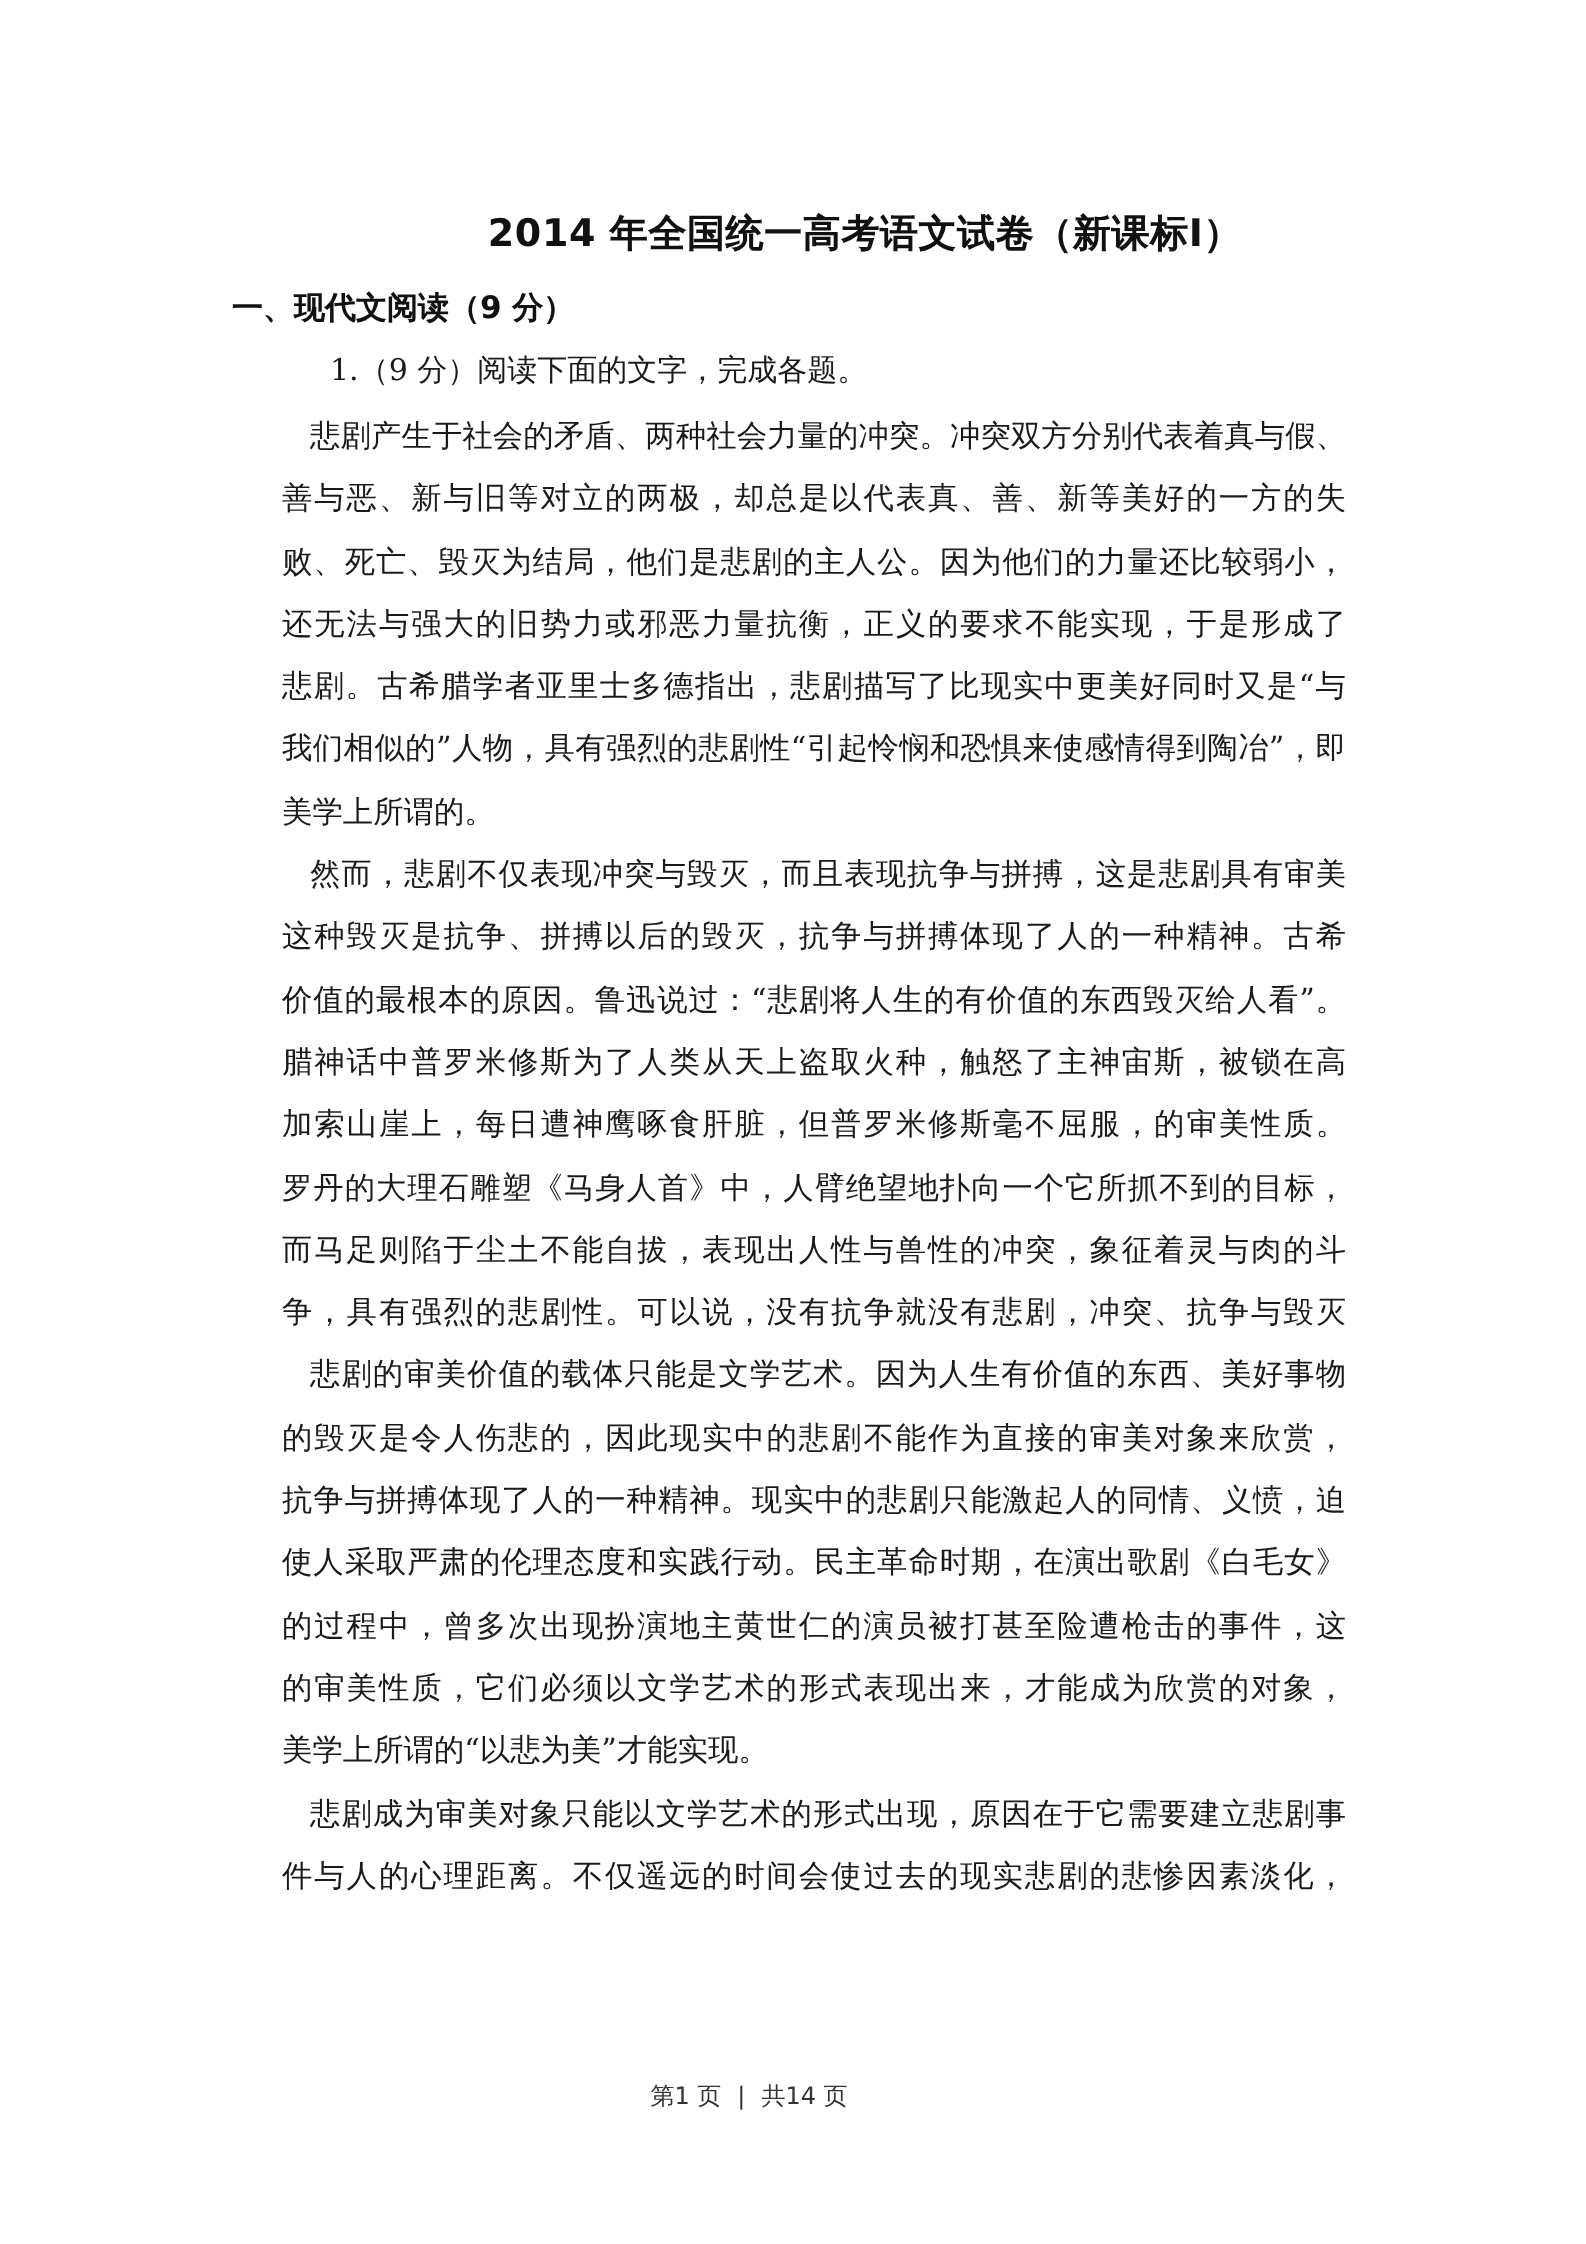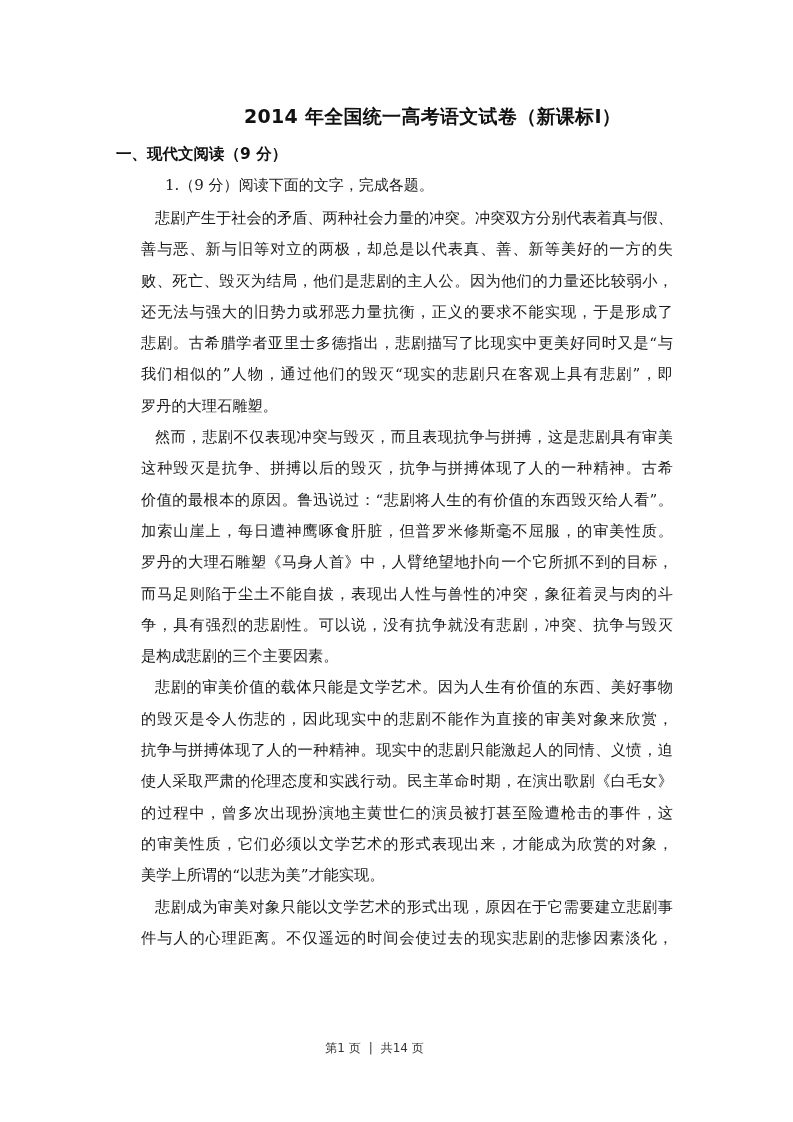--- a/index.html
+++ b/index.html
@@ -102,33 +102,33 @@
   </div>
 
   <div class="body-text">
 
     <div class="para-block">
       <span class="line indent">悲剧产生于社会的矛盾、两种社会力量的冲突。冲突双方分别代表着真与假、</span>
       <span class="line">善与恶、新与旧等对立的两极，却总是以代表真、善、新等美好的一方的失</span>
       <span class="line">败、死亡、毁灭为结局，他们是悲剧的主人公。因为他们的力量还比较弱小，</span>
       <span class="line">还无法与强大的旧势力或邪恶力量抗衡，正义的要求不能实现，于是形成了</span>
       <span class="line">悲剧。古希腊学者亚里士多德指出，悲剧描写了比现实中更美好同时又是“与</span>
-      <span class="line">我们相似的”人物，通过他们的毁灭“现实的悲剧只在客观上具有悲剧”，即</span>
-      <span class="line last">罗丹的大理石雕塑。</span>
+      <span class="line">我们相似的”人物，具有强烈的悲剧性“引起怜悯和恐惧来使感情得到陶冶”，即</span>
+      <span class="line last">美学上所谓的。</span>
     </div>
 
     <div class="para-block">
       <span class="line indent">然而，悲剧不仅表现冲突与毁灭，而且表现抗争与拼搏，这是悲剧具有审美</span>
       <span class="line">这种毁灭是抗争、拼搏以后的毁灭，抗争与拼搏体现了人的一种精神。古希</span>
       <span class="line">价值的最根本的原因。鲁迅说过：“悲剧将人生的有价值的东西毁灭给人看”。</span>
+      <span class="line">腊神话中普罗米修斯为了人类从天上盗取火种，触怒了主神宙斯，被锁在高</span>
       <span class="line">加索山崖上，每日遭神鹰啄食肝脏，但普罗米修斯毫不屈服，的审美性质。</span>
       <span class="line">罗丹的大理石雕塑《马身人首》中，人臂绝望地扑向一个它所抓不到的目标，</span>
       <span class="line">而马足则陷于尘土不能自拔，表现出人性与兽性的冲突，象征着灵与肉的斗</span>
       <span class="line">争，具有强烈的悲剧性。可以说，没有抗争就没有悲剧，冲突、抗争与毁灭</span>
-      <span class="line last">是构成悲剧的三个主要因素。</span>
     </div>
 
     <div class="para-block">
       <span class="line indent">悲剧的审美价值的载体只能是文学艺术。因为人生有价值的东西、美好事物</span>
       <span class="line">的毁灭是令人伤悲的，因此现实中的悲剧不能作为直接的审美对象来欣赏，</span>
       <span class="line">抗争与拼搏体现了人的一种精神。现实中的悲剧只能激起人的同情、义愤，迫</span>
       <span class="line">使人采取严肃的伦理态度和实践行动。民主革命时期，在演出歌剧《白毛女》</span>
       <span class="line">的过程中，曾多次出现扮演地主黄世仁的演员被打甚至险遭枪击的事件，这</span>
       <span class="line">的审美性质，它们必须以文学艺术的形式表现出来，才能成为欣赏的对象，</span>
       <span class="line last">美学上所谓的“以悲为美”才能实现。</span>

